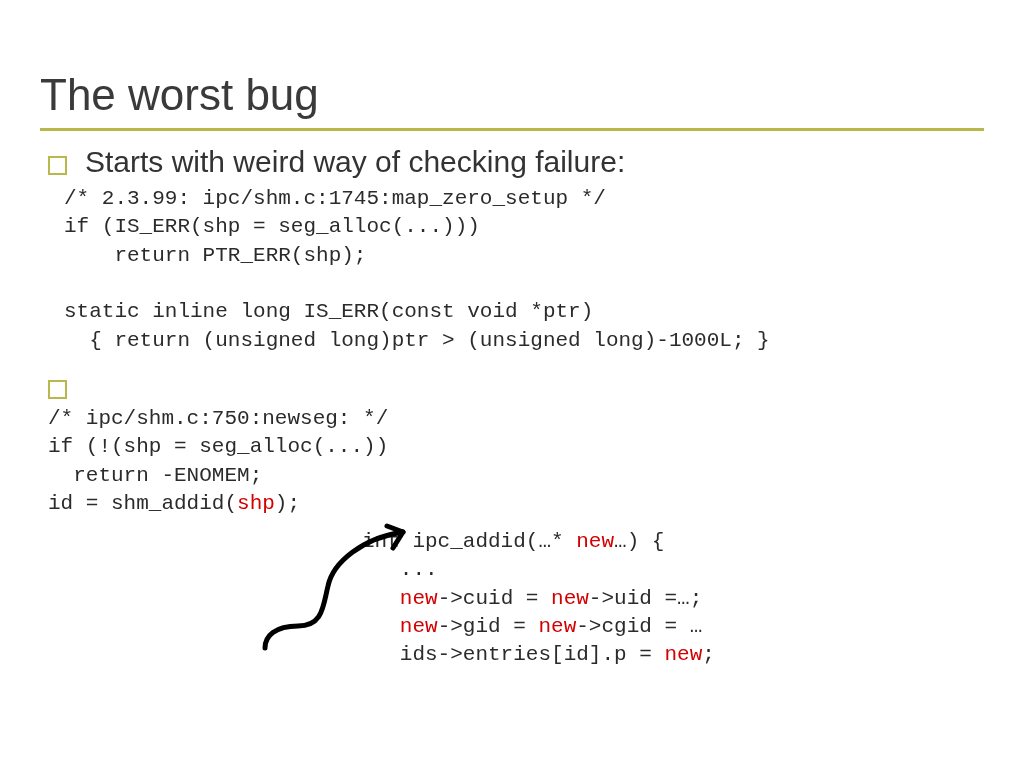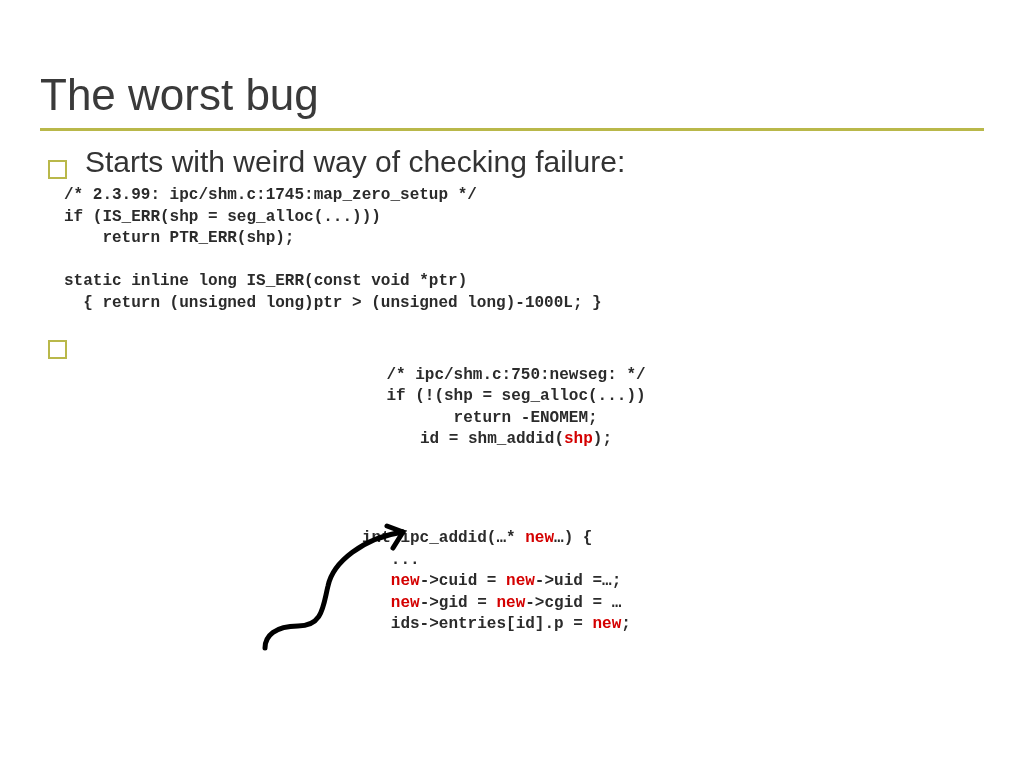--- a/index.html
+++ b/index.html
@@ -25,44 +25,44 @@
     color: #3a3a3a;
     margin: 0 0 8px 0;
   }
   .rule {
     border: none;
     border-top: 3px solid #b9b84a;
     margin: 0 0 14px 0;
   }
   .bullet {
     display: flex;
-    align-items: flex-end;
+    align-items: flex-start;
     font-size: 30px;
     color: #333;
     margin: 4px 0 4px 8px;
   }
   .bullet .box {
     display: inline-block;
     width: 15px;
     height: 15px;
     border: 2px solid #b9b84a;
     margin-top: 11px;
     margin-right: 18px;
     flex: 0 0 auto;
   }
   .code {
     font-family: "Courier New", Courier, monospace;
-    font-size: 16px;
-    font-weight: bold;
+    font-size: 21px;
+    font-weight: normal;
     line-height: 1.35;
     white-space: pre;
     color: #2b2b2b;
   }
   .code1 { margin: 6px 0 0 24px; }
-  .code2 { margin: 6px 0 0 8px; text-align: center; }
+  .code2 { margin: 6px 0 0 8px; }
   .code3 {
     position: absolute;
     left: 362px;
     top: 528px;
   }
   .red { color: #d40000; }
   .arrow {
     position: absolute;
     left: 253px;
     top: 518px;

